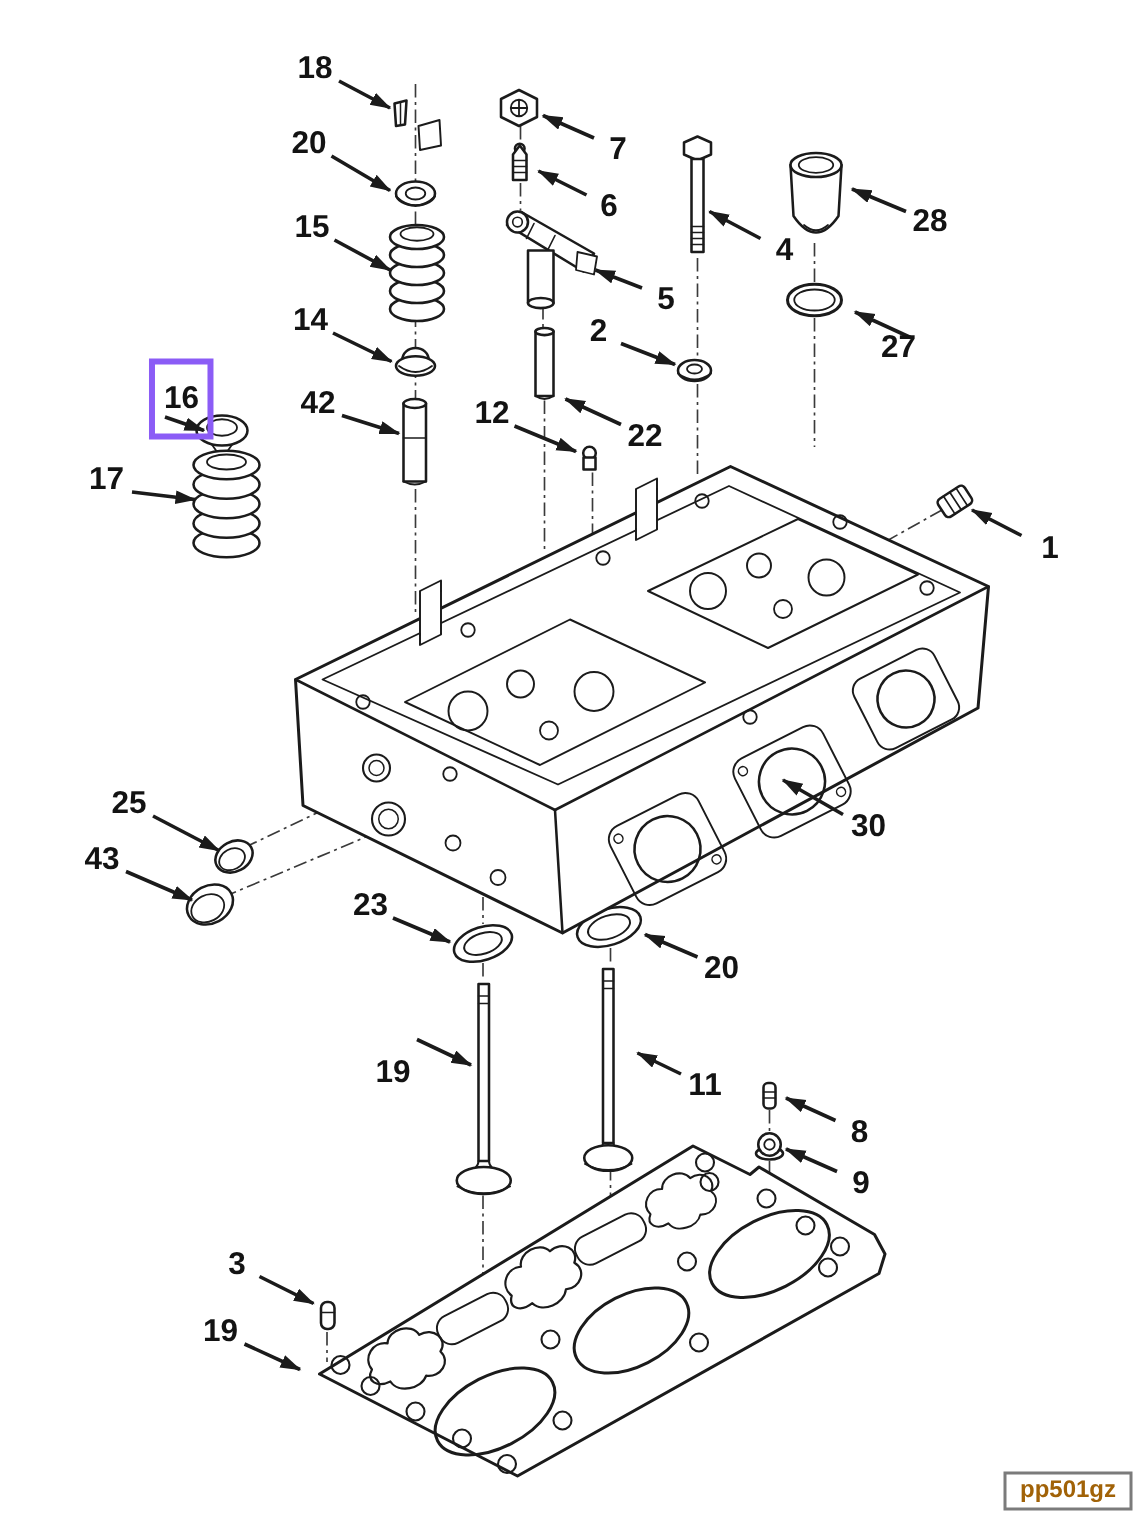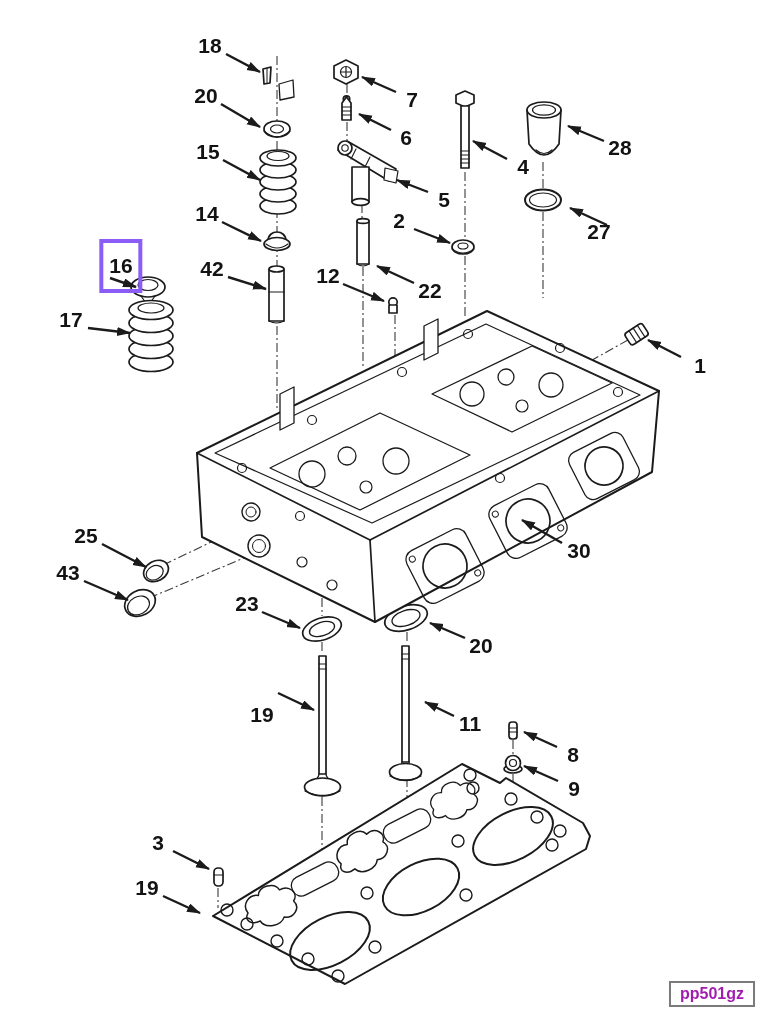--- a/index.html
+++ b/index.html
@@ -5,21 +5,21 @@
   html,body{margin:0;padding:0;background:#fff;}
   .stage{position:relative;width:760px;height:1014px;background:#ffffff;overflow:hidden;
          font-family:"Liberation Sans",sans-serif;}
   .art{position:absolute;left:0;top:0;}
   .callout{position:absolute;transform:translate(-50%,-50%);font-weight:bold;
            font-size:21px;color:#131313;z-index:5;cursor:pointer;}
   .callout-box{position:absolute;transform:translate(-50%,-50%);border:4px solid #8b5cf6;
            padding:11px 6px;z-index:6;background:transparent;margin-left:37px;}
   .callout-box .inner{font-weight:bold;font-size:21px;color:#131313;cursor:pointer;}
   .footer-box{position:absolute;right:5px;bottom:7px;border:2px solid #7b7b7b;
-           padding:2px 9px;font-weight:bold;font-size:16px;color:#a21caf;background:#fff;z-index:5;}
+           padding:2px 9px;font-weight:bold;font-size:16px;color:#a16207;background:#fff;z-index:5;}
 </style>
 </head>
 <body>
 
 <div class="stage">
 
 <svg class="art" width="760" height="1014" viewBox="0 0 760 1014">
   <defs>
     <marker id="ah" markerUnits="userSpaceOnUse" markerWidth="16" markerHeight="12" refX="13" refY="4.5" orient="auto">
       <path d="M0,0 L14,4.5 L0,9 Z" fill="#1b1b1b"></path>

